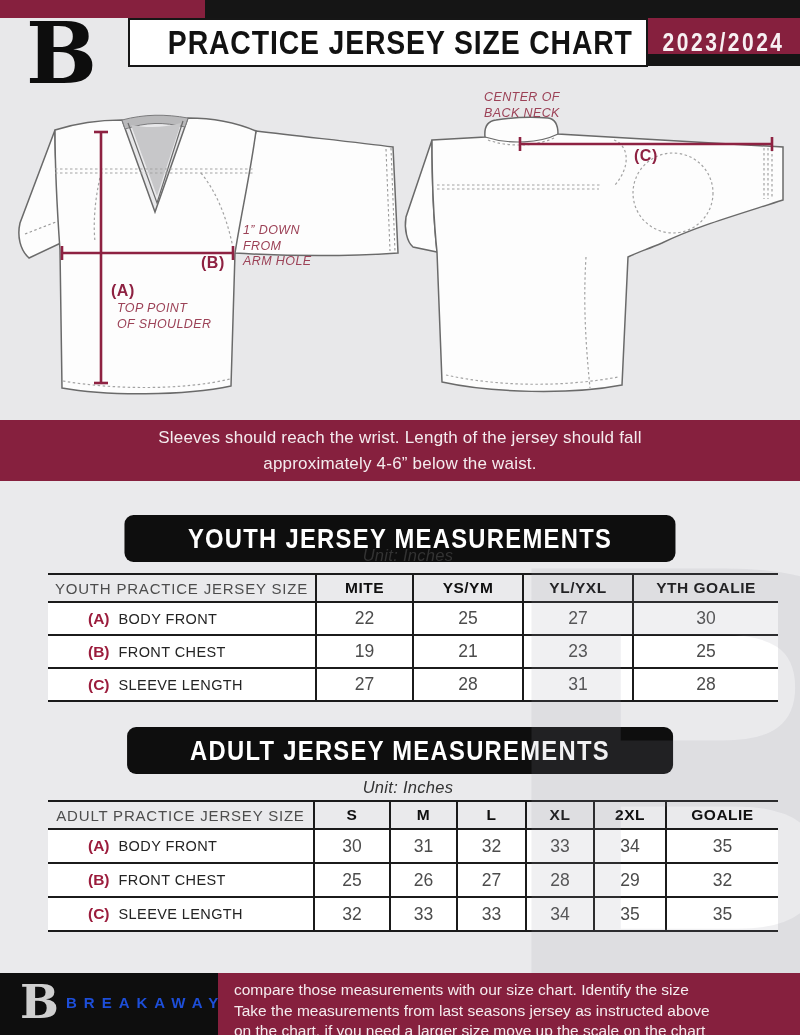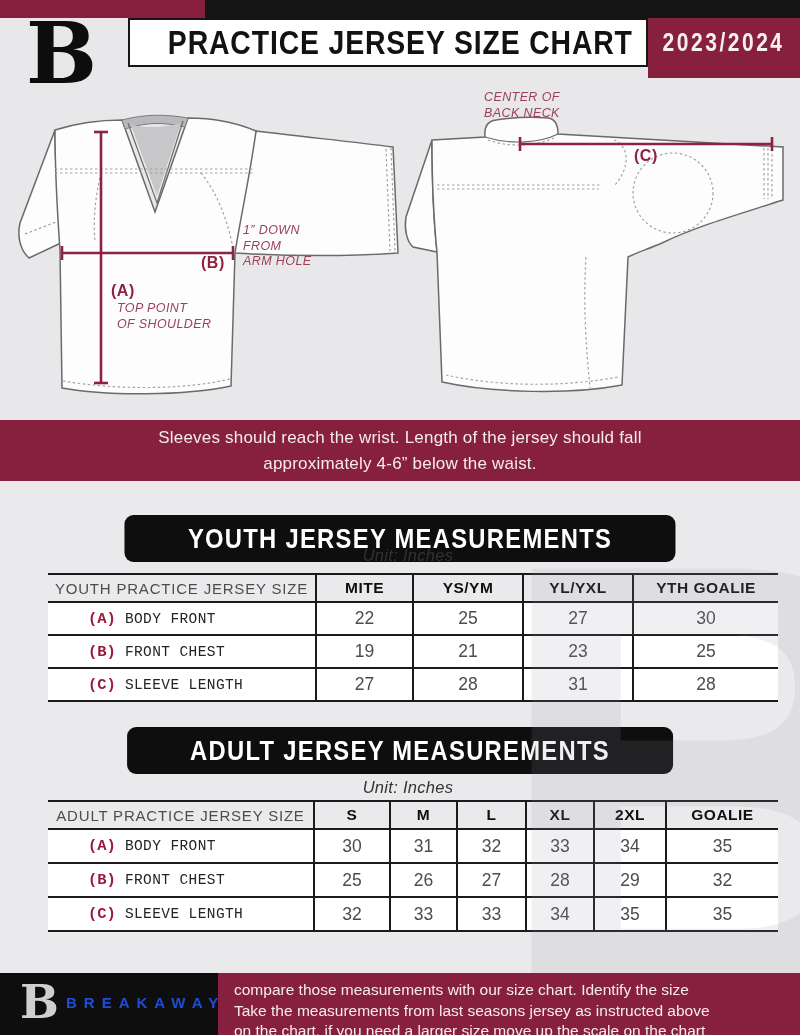--- a/index.html
+++ b/index.html
@@ -8,21 +8,21 @@
 
   
   .accent-strip{position:absolute;left:0;top:0;width:205px;height:18px;background:#86203E;z-index:5;}
   .header-bar{position:absolute;left:205px;top:0;width:595px;height:66px;background:#151515;z-index:5;}
   .brand-logo{position:absolute;left:26px;top:12px;font-family:"DejaVu Serif",serif;font-weight:bold;
               font-size:84px;line-height:1;color:#0d0d0d;z-index:6;}
   .title-box{position:absolute;left:128px;top:18px;width:520px;height:49px;background:#ffffff;
              border:2px solid #161616;box-sizing:border-box;z-index:6;text-align:center;}
   .title-box span{display:inline-block;transform:scaleX(.86);transform-origin:center;
              font-size:33px;font-weight:bold;letter-spacing:1px;color:#121212;line-height:45px;white-space:nowrap;}
-  .season-box{position:absolute;left:648px;top:18px;width:152px;height:60px;background:#86203E;z-index:6;text-align:center;}
+  .season-box{position:absolute;left:648px;top:18px;width:152px;height:36px;background:#86203E;z-index:6;text-align:center;}
   .season-box span{display:inline-block;transform:scaleX(.84);font-size:25px;font-weight:bold;
              letter-spacing:3px;color:#f7f0f2;line-height:48px;white-space:nowrap;}
 
   
   .diagram-svg{position:absolute;z-index:1;}
   #front-svg{left:5px;top:90px;}
   #back-svg{left:400px;top:85px;}
   .meas-label{position:absolute;z-index:2;font-weight:bold;font-size:16px;color:#8E2242;letter-spacing:.5px;}
   .meas-note{position:absolute;z-index:2;font-style:italic;font-size:12.5px;line-height:15.5px;
              color:#9C4257;letter-spacing:.4px;white-space:pre-line;}
@@ -49,21 +49,21 @@
   #youth-table{top:573px;} #adult-table{top:800px;}
   .size-table th,.size-table td{border-top:2px solid #1b1b1b;border-bottom:2px solid #1b1b1b;
        border-left:2px solid #1b1b1b;padding:0;vertical-align:middle;}
   .size-table th:first-child,.size-table td:first-child{border-left:none;}
   .size-table thead tr{height:28px;}
   #youth-table tbody tr{height:33px;} #adult-table tbody tr{height:34px;}
   .size-table tbody td{background:#ffffff;}
   th.label-head{font-weight:400;font-size:15px;color:#4d4d4d;letter-spacing:.8px;text-align:center;}
   th.size-head{font-weight:bold;font-size:15.5px;color:#101010;letter-spacing:.5px;text-align:center;}
   td.num{font-size:17.5px;color:#4c4c4c;text-align:center;}
-  td.rowlabel{padding-left:40px;white-space:nowrap;font-family:Liberation Mono, monospace;}
+  td.rowlabel{padding-left:40px;white-space:nowrap;}
   td.rowlabel .key{font-weight:bold;font-size:15.5px;color:#9B1C3C;margin-right:9px;}
   td.rowlabel .lbl{font-size:14.5px;color:#242424;letter-spacing:.4px;}
 
   
   .footer-black{position:absolute;left:0;top:973px;width:218px;height:62px;background:#0e0e0e;z-index:6;}
   .footer-maroon{position:absolute;left:218px;top:973px;width:582px;height:62px;background:#86203E;z-index:6;
        color:#F4EBEE;font-size:15.5px;line-height:20.5px;padding:7px 16px 0;box-sizing:border-box;}
   .footer-logo{position:absolute;left:20px;top:979px;z-index:7;font-family:"DejaVu Serif",serif;
        font-weight:bold;font-size:46px;line-height:1;color:#cfcfcf;}
   .footer-brand{position:absolute;left:66px;top:994px;z-index:7;color:#1d4ed8;font-weight:bold;

